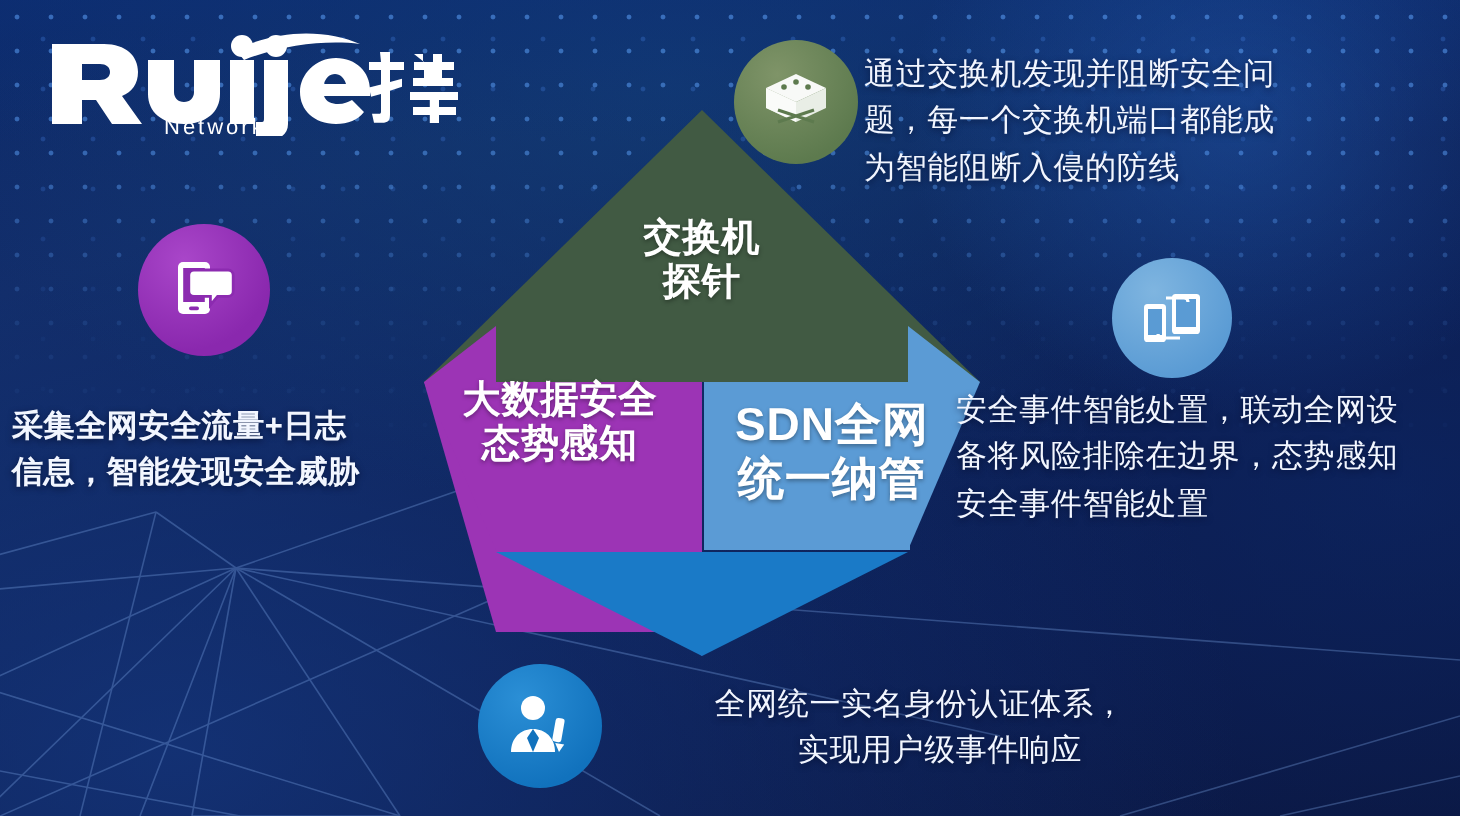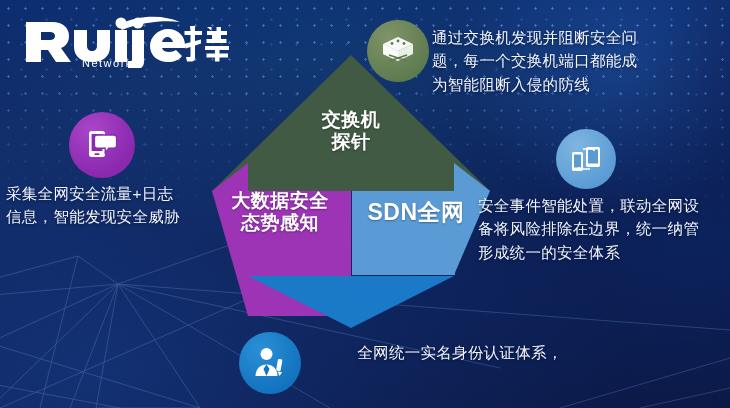--- a/index.html
+++ b/index.html
@@ -63,21 +63,21 @@
     background:radial-gradient(circle at 35% 28%, #7f9468 0%, #5d7a4e 75%);}
   #icon-right{left:556px;top:129px;width:60px;height:60px;
     background:radial-gradient(circle at 35% 28%, #7fb5e0 0%, #5a9bd4 75%);}
   #icon-bottom{left:239px;top:332px;width:62px;height:62px;
     background:radial-gradient(circle at 35% 28%, #2b8fd6 0%, #1172bd 75%);}
   
   .copy{
     position:absolute;color:#f2f6ff;font-size:15.5px;line-height:1.5;
     letter-spacing:.3px;font-weight:500;text-shadow:0 1px 3px rgba(0,10,40,.65);
   }
-  #copy-left{left:6px;top:182px;width:206px;}
+  #copy-left{left:6px;top:202px;width:206px;font-weight:bold;}
   #copy-top{left:432px;top:26px;width:262px;}
   #copy-right{left:478px;top:194px;width:250px;}
   #copy-bottom{left:310px;top:341px;width:300px;text-align:center;}
   #copy-bottom .l2{display:block;padding-left:20px;}
 </style>
 </head>
 <body>
 
 <div id="stage">
 
@@ -156,20 +156,21 @@
   <div class="dlabel" id="lbl-top">
     <span>交换机</span><br>
     <span>探针</span>
   </div>
   <div class="dlabel" id="lbl-left">
     <span>大数据安全</span><br>
     <span>态势感知</span>
   </div>
   <div class="dlabel" id="lbl-right">
     <span>SDN全网</span><br>
+    <span>统一纳管</span>
   </div>
 
   <div class="iconcircle" id="icon-left">
     <svg width="34" height="34" viewBox="0 0 34 34">
       <rect x="4" y="3" width="16" height="26" rx="2.5" fill="#ffffff"></rect>
       <rect x="6.6" y="6" width="10.8" height="17" fill="#8c2bb0"></rect>
       <rect x="9.5" y="25.3" width="5" height="1.8" rx="0.9" fill="#8c2bb0"></rect>
       <path d="M12 7 h17 a2.6 2.6 0 0 1 2.6 2.6 v8 A2.6 2.6 0 0 1 29 20.2 h-5.2 l-3.6 4.4 v-4.4 H12 a2.6 2.6 0 0 1-2.6-2.6 v-8 A2.6 2.6 0 0 1 12 7 Z" fill="#ffffff" stroke="#8c2bb0" stroke-width="1.4"></path>
     </svg>
   </div>
@@ -213,21 +214,22 @@
   </div>
 
   <div class="copy" id="copy-top">
     <span>通过交换机发现并阻断安全问</span><br>
     <span>题，每一个交换机端口都能成</span><br>
     <span>为智能阻断入侵的防线</span>
   </div>
 
   <div class="copy" id="copy-right">
     <span>安全事件智能处置，联动全网设</span><br>
-    <span>备将风险排除在边界，统一纳管</span><br>
-    <span>形成统一的安全体系</span>
+    <span>备将风险排除在边界，态势感知</span><br>
+    <span>安全事件智能处置</span>
   </div>
 
   <div class="copy" id="copy-bottom">
     <span>全网统一实名身份认证体系，</span><br>
+    <span class="l2">实现用户级事件响应</span>
   </div>
 
 </div>
 
 </body></html>

